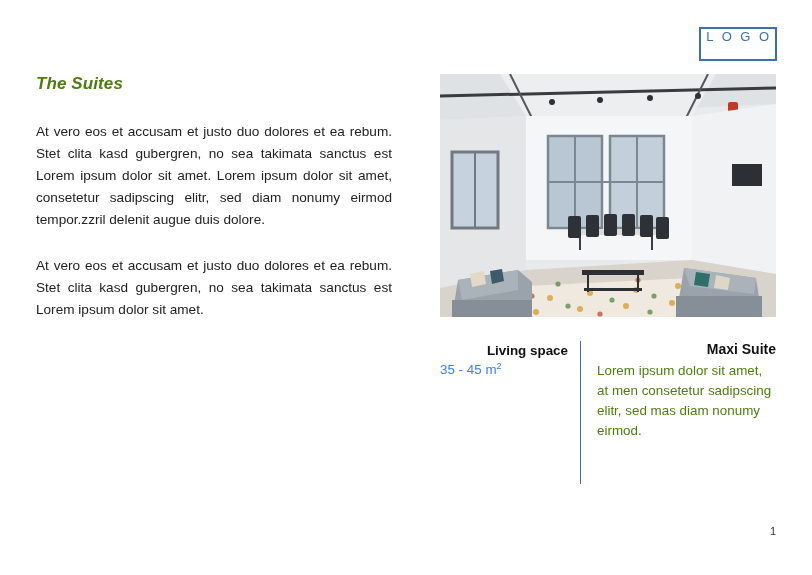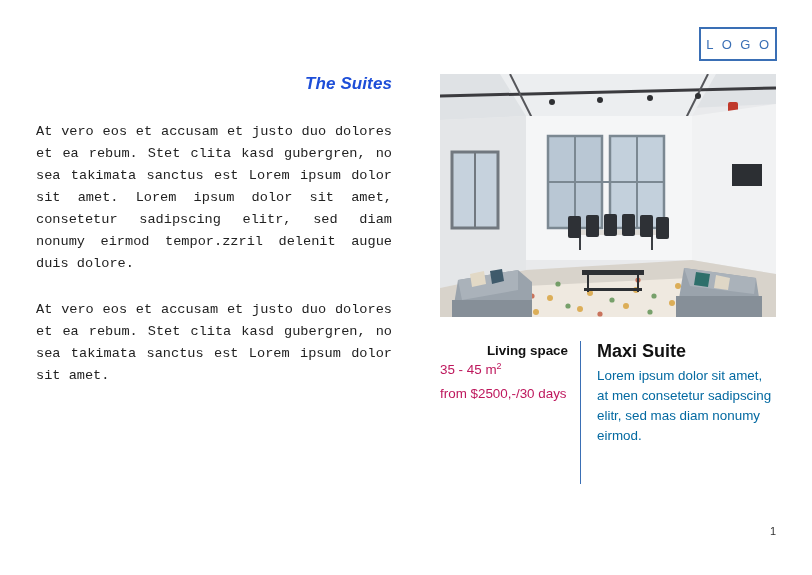--- a/index.html
+++ b/index.html
@@ -24,21 +24,21 @@
 
   
   .logo-box {
     position: absolute;
     top: 27px;
     right: 35px;
     width: 78px;
     height: 34px;
     border: 2px solid #3a6fb5;
     display: flex;
-    align-items: center;
+    align-items: flex-start;
     justify-content: center;
     box-sizing: border-box;
   }
   .logo-text {
     font-size: 13px;
     letter-spacing: 2.5px;
     color: #3a6fb5;
     font-weight: 400;
     padding-left: 2px;
   }
@@ -47,40 +47,38 @@
   .left-col {
     position: absolute;
     left: 36px;
     top: 74px;
     width: 356px;
   }
   .section-title {
     font-size: 17px;
     font-style: italic;
     font-weight: bold;
-    color: #1d4ed8;
+    color: #4d7c0f;
     margin: 0 0 27px 0;
     letter-spacing: 0.1px;
-    text-align: right;
   }
   .lead {
     font-size: 14.5px;
     font-weight: bold;
     line-height: 1.5;
     text-align: justify;
     margin: 0 0 25px 0;
     color: #111111;
   }
   .body-par {
     font-size: 13.6px;
     line-height: 1.62;
     text-align: justify;
     margin: 0 0 24px 0;
     color: #222222;
-    font-family: Liberation Mono, monospace;
   }
   .body-par:last-child { margin-bottom: 0; }
 
   
   .right-col {
     position: absolute;
     left: 440px;
     top: 74px;
     width: 336px;
   }
@@ -115,34 +113,35 @@
   .fact-label {
     font-size: 13.4px;
     font-weight: bold;
     line-height: 1.45;
     color: #111111;
     text-align: right;
   }
   .fact-value {
     font-size: 13.4px;
     line-height: 1.45;
-    color: #be185d;
+    color: #3b82f6;
     margin-bottom: 4px;
   }
   .fact-value sup { font-size: 9px; vertical-align: super; }
   .fact-title {
-    font-size: 18px;
+    font-size: 14px;
     font-weight: bold;
     color: #111111;
     margin-bottom: 4px;
+    text-align: right;
   }
   .fact-desc {
     font-size: 13.4px;
     line-height: 1.5;
-    color: #0369a1;
+    color: #4d7c0f;
   }
 
   
   .page-number {
     position: absolute;
     right: 36px;
     bottom: 38px;
     font-size: 11px;
     color: #333333;
   }
@@ -270,21 +269,20 @@
           <line x1="198" y1="201" x2="198" y2="218" stroke="#2c2f33" stroke-width="2"></line>
           <rect x="144" y="214" width="58" height="3" fill="#2c2f33"></rect>
         </g>
       </svg>
     </div>
 
     <div class="facts">
       <div class="facts-left">
         <div class="fact-label">Living space</div>
         <div class="fact-value"><span>35 - 45 m</span><sup>2</sup></div>
-        <div class="fact-value">from $2500,-/30 days</div>
       </div>
       <div class="facts-divider"></div>
       <div class="facts-right">
         <div class="fact-title">Maxi Suite</div>
         <div class="fact-desc">Lorem ipsum dolor sit amet, at men consetetur sadipscing elitr, sed mas diam nonumy eirmod.</div>
       </div>
     </div>
 
   </div>
 

